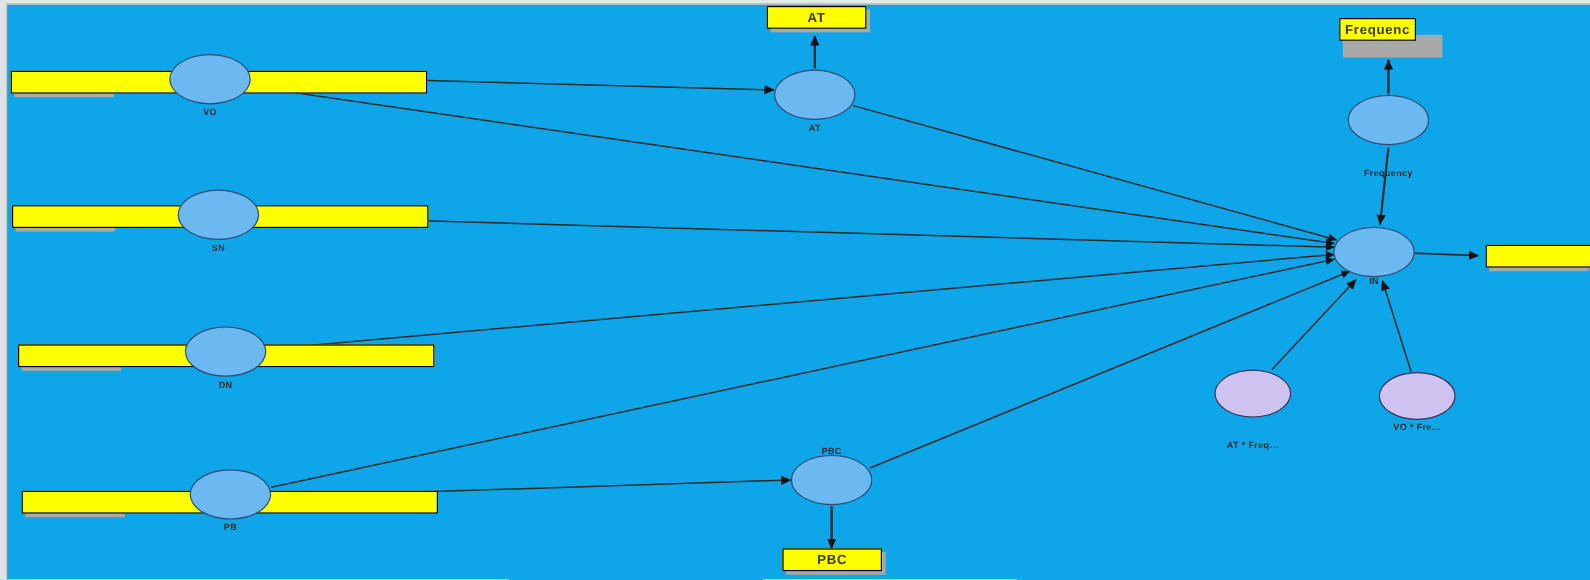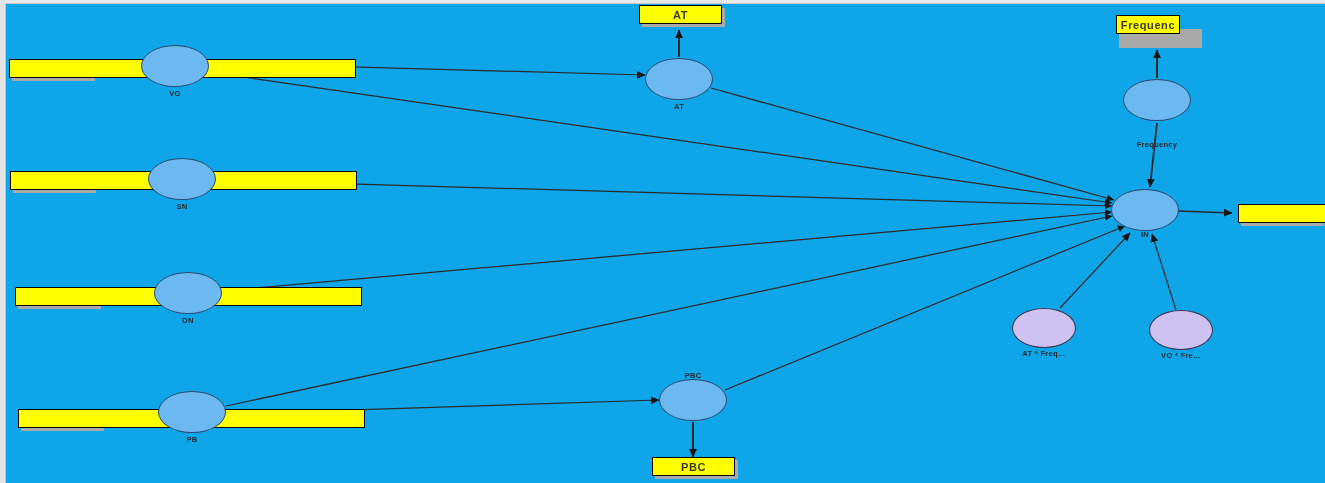--- a/index.html
+++ b/index.html
@@ -164,18 +164,18 @@
   <div class="lat blue" style="left:659px;top:379px;width:68px;height:42px;"></div>
   <div class="lat-label" style="left:693px;top:371px;">PBC</div>
 
   <div class="lat blue" style="left:1111px;top:189px;width:68px;height:42px;"></div>
   <div class="lat-label" style="left:1145px;top:230px;">IN</div>
 
   <div class="lat blue" style="left:1123px;top:79px;width:68px;height:42px;"></div>
   <div class="lat-label" style="left:1157px;top:120px;margin-top:20px;">Frequency</div>
 
   <div class="lat purple" style="left:1012px;top:308px;width:64px;height:40px;"></div>
-  <div class="lat-label" style="left:1044px;top:349px;">AT * Freq…</div>
+  <div class="lat-label" style="left:1044px;top:366px;">AT * Freq…</div>
 
   <div class="lat purple" style="left:1149px;top:310px;width:64px;height:40px;"></div>
   <div class="lat-label" style="left:1181px;top:351px;text-align:center;">VO * Fre…</div>
 
 </div>
 
 </body></html>

